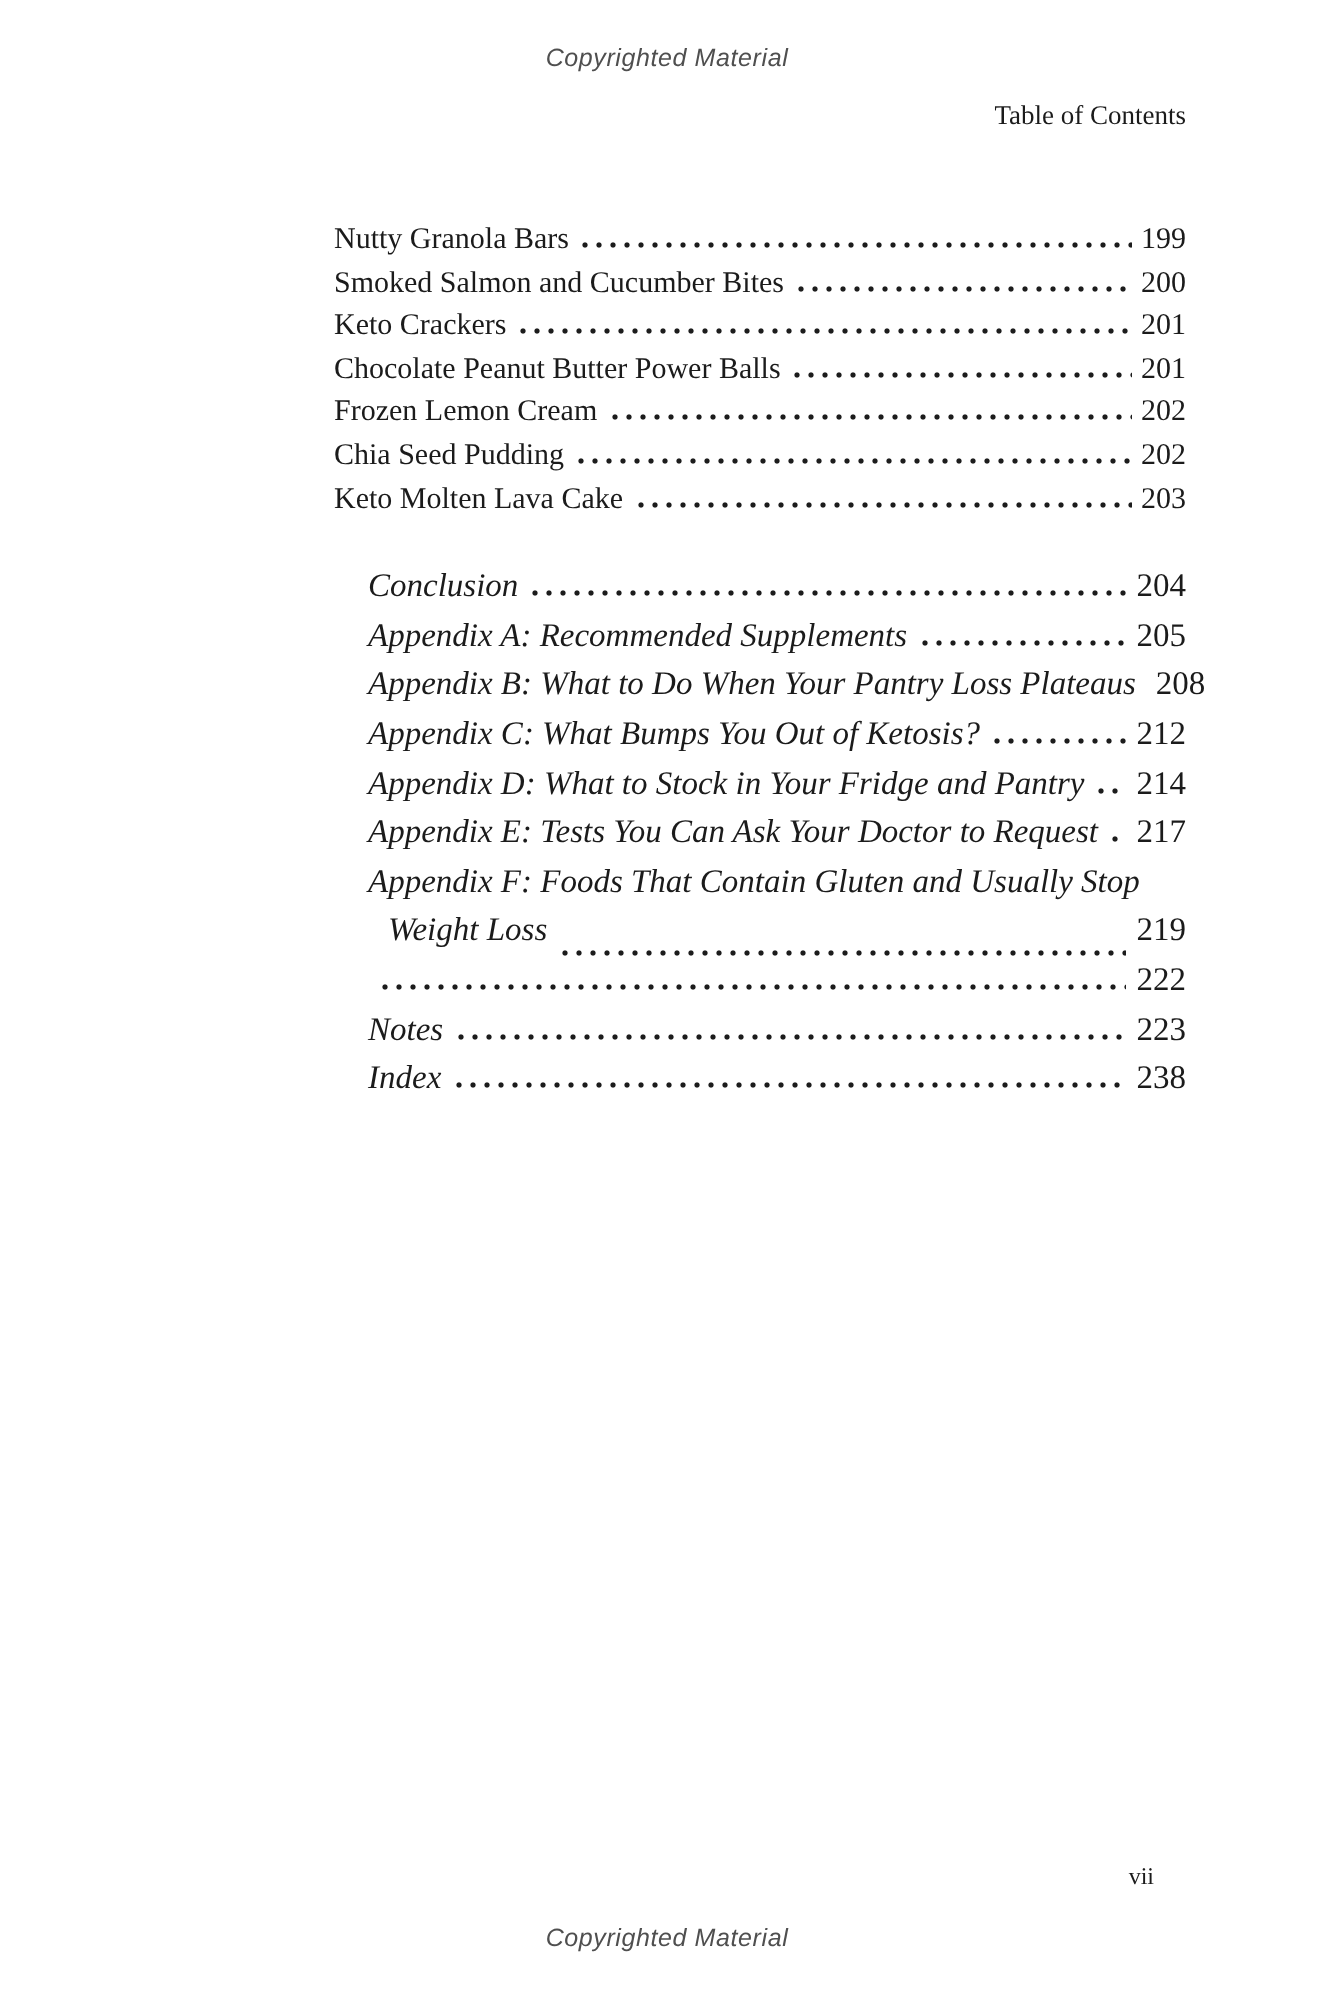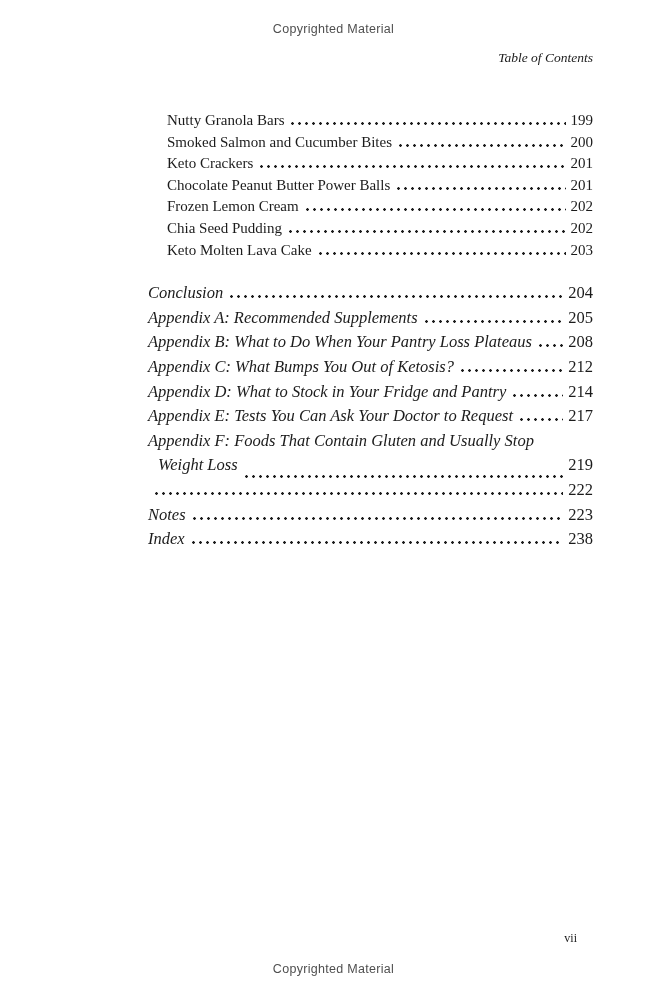--- a/index.html
+++ b/index.html
@@ -19,29 +19,29 @@
   }
   .watermark {
     position: absolute;
     left: 0;
     right: 0;
     text-align: center;
     font-family: "Liberation Sans", "DejaVu Sans", sans-serif;
     font-size: 12.5px;
     letter-spacing: 0.3px;
     color: #4f4f4f;
+    font-style: italic;
   }
   .watermark.top { top: 22px; }
   .watermark.bottom { top: 962px; }
 
   .running-header {
     position: absolute;
     top: 50px;
     right: 74px;
-    font-style: italic;
     font-size: 13.5px;
     color: #1b1b1b;
   }
 
   .toc-block {
     position: absolute;
     top: 110px;
     left: 148px;
     right: 74px;
   }
@@ -52,20 +52,21 @@
     white-space: nowrap;
   }
 
   .recipes .toc-row {
     padding-left: 19px;
     font-size: 15px;
     line-height: 21.6px;
   }
   .sections {
     margin-top: 20px;
+    margin-left: 36px;
   }
   .sections .toc-row {
     font-size: 16.5px;
     line-height: 24.6px;
   }
   .sections .toc-title { font-style: italic; }
   .toc-row.cont { padding-left: 10px; align-items: flex-end; }
 
   .toc-title { flex: 0 0 auto; }
   .toc-page  { flex: 0 0 auto; font-style: normal; }

